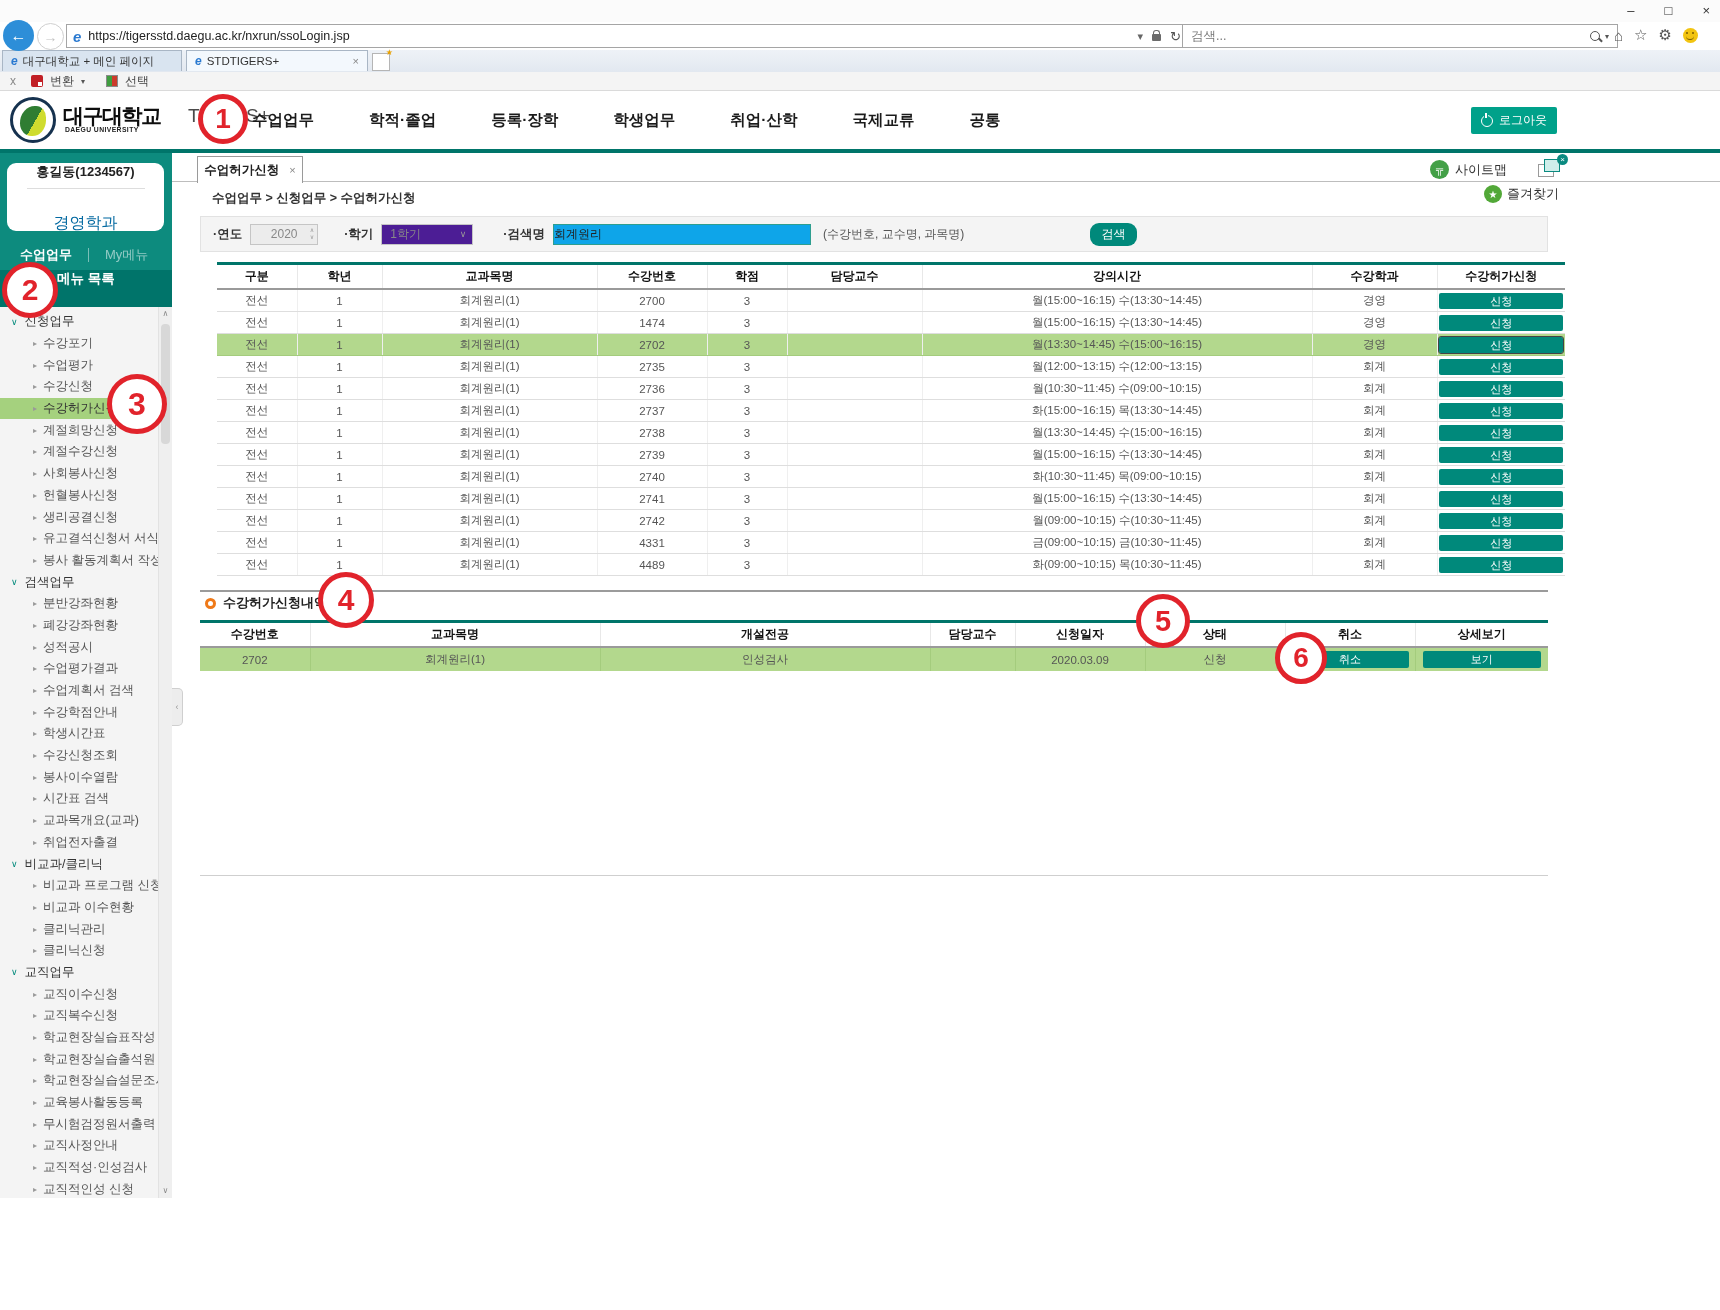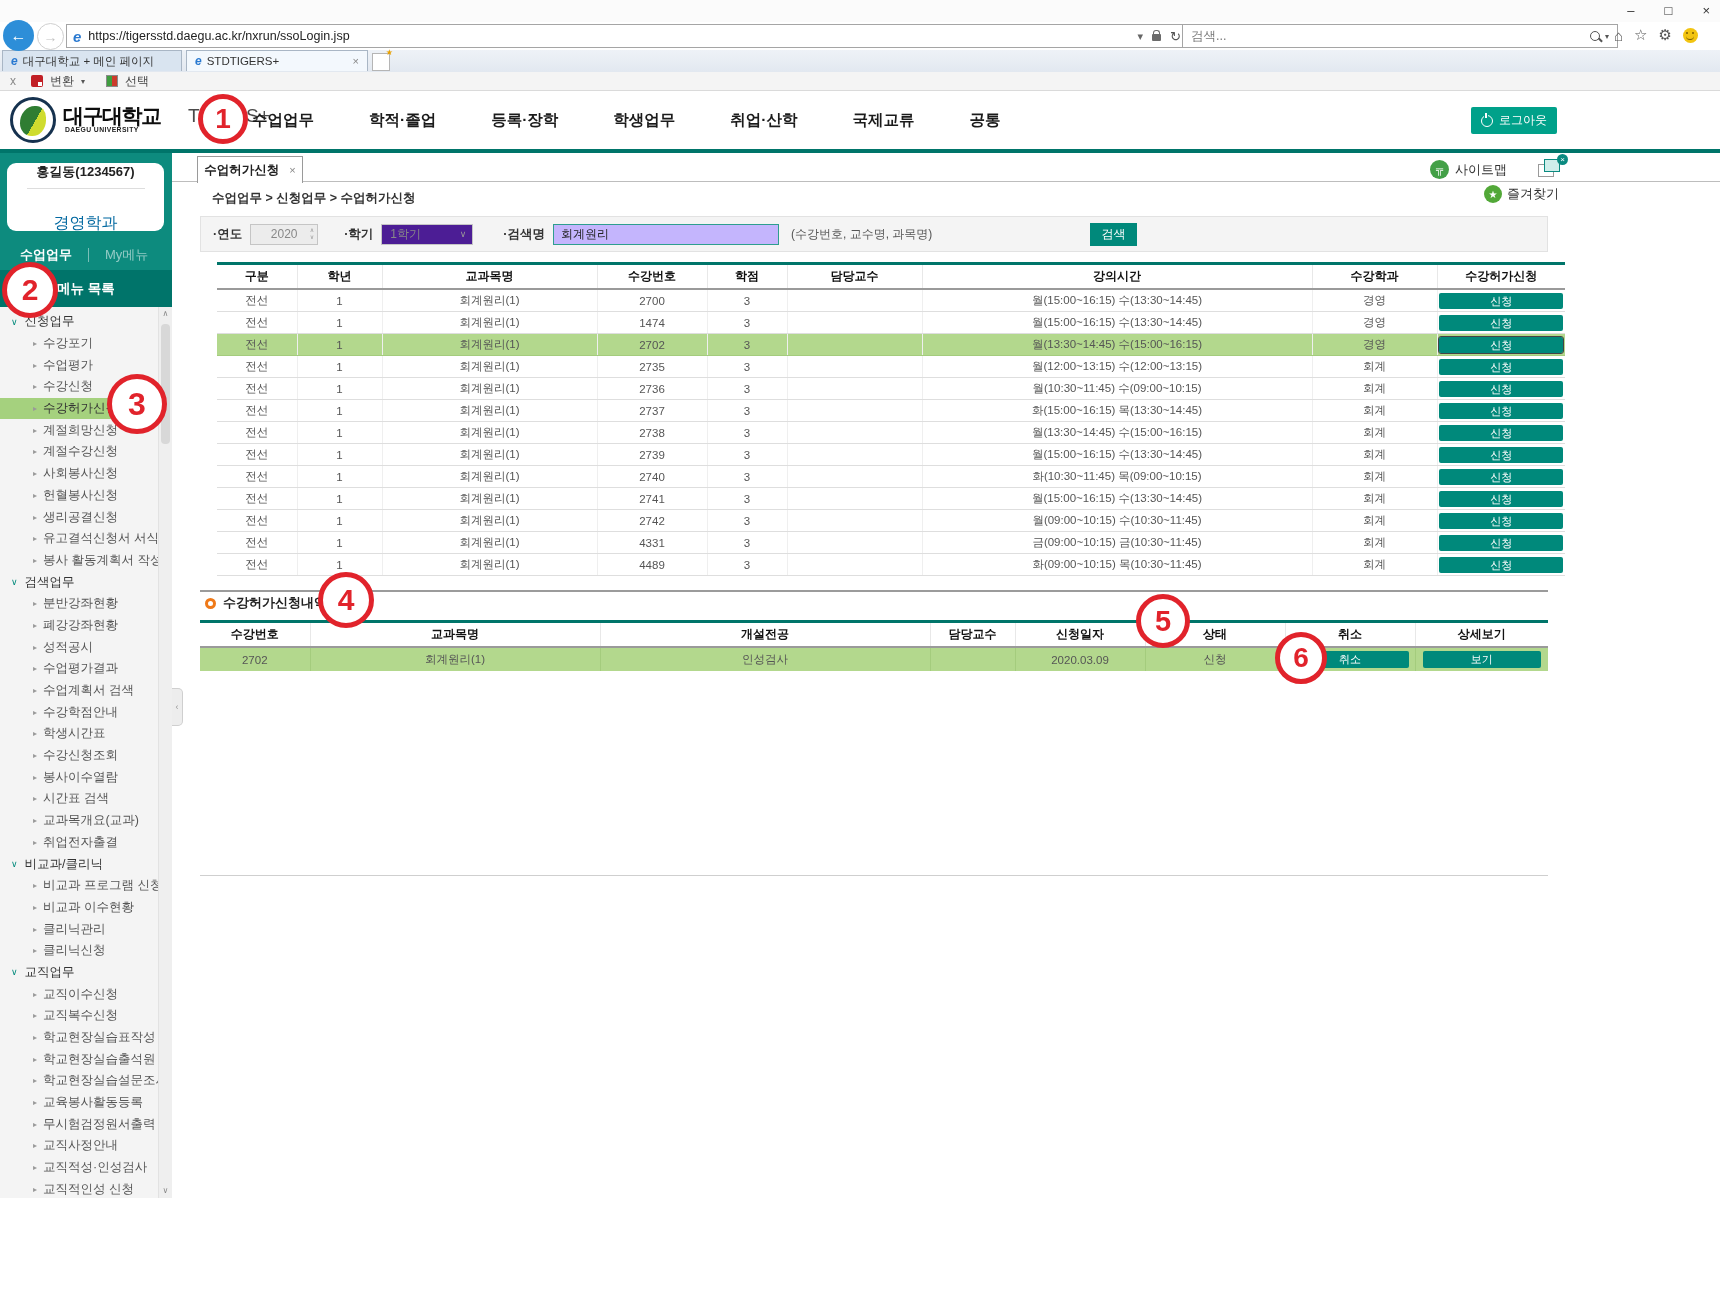--- a/index.html
+++ b/index.html
@@ -72,21 +72,21 @@
   .sidebar{left:0;top:153px;width:172px;height:1045px;background:#0d8b7e}
   .user-card{left:7px;top:10px;width:157px;height:68px;background:#fff;border-radius:9px;text-align:center}
   .user-name{font-size:13px;font-weight:bold;color:#222}
   .user-div{margin:7px auto 0;width:118px;height:1px;background:#ddd}
   .user-dept{margin-top:24px;font-size:16px;color:#0369a1}
   .side-tabs{left:0;top:88px;width:172px;height:28px;display:flex;align-items:center}
   .stab1{margin-left:20px;font-size:13px;font-weight:bold;color:#fff}
   .stab-div{margin:0 16px;width:1px;height:14px;background:rgba(255,255,255,.45)}
   .stab2{font-size:13px;color:rgba(255,255,255,.55)}
   .menu-header{left:0;top:117px;width:172px;height:37px;background:#00746a;color:#fff;font-weight:bold;font-size:13.5px;
-               display:flex;align-items:center;padding-left:57px;box-sizing:border-box}
+               display:flex;align-items:flex-start;padding-left:57px;box-sizing:border-box}
   .menu-panel{left:0;top:154px;width:158px;height:891px;background:#f4f4f4;overflow:hidden;padding-top:4px;box-sizing:border-box}
   .menu-group{height:21.7px;display:flex;align-items:center;padding-left:11px;gap:7px;font-size:12.5px;color:#333;white-space:nowrap}
   .menu-group .chev{color:#00897b;font-size:9px}
   .menu-item{height:21.7px;display:flex;align-items:center;padding-left:33px;gap:6px;font-size:12.5px;color:#555;white-space:nowrap}
   .menu-item .arr{color:#999;font-size:8px}
   .menu-item.selected{background:#a5d17e;color:#333}
   .side-scroll{left:158px;top:154px;width:14px;height:891px;background:#efefef;border-left:1px solid #e2e2e2;box-sizing:border-box}
   .scr-up{position:absolute;left:0;top:0;width:13px;height:14px;text-align:center;font-size:8px;color:#888;line-height:14px}
   .scr-dn{position:absolute;left:0;bottom:0;width:13px;height:14px;text-align:center;font-size:8px;color:#888;line-height:14px}
   .scr-thumb{position:absolute;left:2px;top:17px;width:9px;height:120px;background:#d8d8d8;border-radius:4px}
@@ -110,25 +110,25 @@
 
   .filterbar{left:200px;top:216px;width:1348px;height:36px;background:#f4f4f4;border:1px solid #e2e2e2;box-sizing:border-box;
              display:flex;align-items:center;font-size:12.5px;color:#222;position:absolute}
   .f-label{font-weight:bold;color:#333;white-space:nowrap}
   .year-spin{margin-left:8px;width:68px;height:21px;background:#ececec;border:1px solid #c5c5c5;box-sizing:border-box;color:#888;
              display:flex;align-items:center;justify-content:center;position:relative;font-size:12px}
   .spin-arrows{position:absolute;right:3px;top:2px;display:flex;flex-direction:column;font-size:6px;color:#999;line-height:7px}
   .term-select{margin-left:8px;width:92px;height:21px;background:#4c1d95;border:1px solid #c5c5c5;box-sizing:border-box;color:#888;
                display:flex;align-items:center;padding-left:8px;position:relative;font-size:12px}
   .term-select .dd2{position:absolute;right:6px;color:#999;font-size:9px}
-  .search-input{margin-left:8px;width:226px;height:21px;background:#c4b5fd;border:1px solid #2e9e8f;box-sizing:border-box;
-                display:flex;align-items:center;padding-left:7px;font-size:12px;color:#222}
+  .search-input{margin-left:8px;width:258px;height:21px;background:#0ea5e9;border:1px solid #2e9e8f;box-sizing:border-box;
+                display:flex;align-items:center;font-size:12px;color:#222}
   .hint{margin-left:12px;color:#555;font-size:12px;white-space:nowrap}
   .search-btn{position:absolute;left:889px;top:6px;width:47px;height:23px;background:#00897b;color:#fff;font-size:12px;
-              border-radius:0;display:flex;align-items:center;justify-content:center}
+              border-radius:9px;display:flex;align-items:center;justify-content:center}
   .ml12{margin-left:12px}.ml26{margin-left:26px}.ml30{margin-left:30px}
 
   table{border-collapse:collapse;table-layout:fixed}
   .course-table{left:217px;top:262px;width:1348px;border-top:3px solid #00756a}
   .course-table th{height:23px;font-size:12px;font-weight:bold;color:#111;background:#fff;border-bottom:2px solid #9a9a9a;border-left:1px solid #e8e8e8;padding:0}
   .course-table td{height:21px;font-size:11.5px;color:#555;text-align:center;border-bottom:1px solid #dedede;border-left:1px solid #efefef;padding:0;white-space:nowrap;overflow:hidden}
   .course-table th:first-child,.course-table td:first-child{border-left:none}
   tr.hl td{background:#b3d88d;border-bottom-color:#a4cc7d}
   .apply-btn{width:124px;height:16px;line-height:16px;margin:0 auto;background:#00897b;color:#fff;font-size:11px;border-radius:2px;cursor:pointer}
   tr.hl .apply-btn{outline:1px solid #444}

